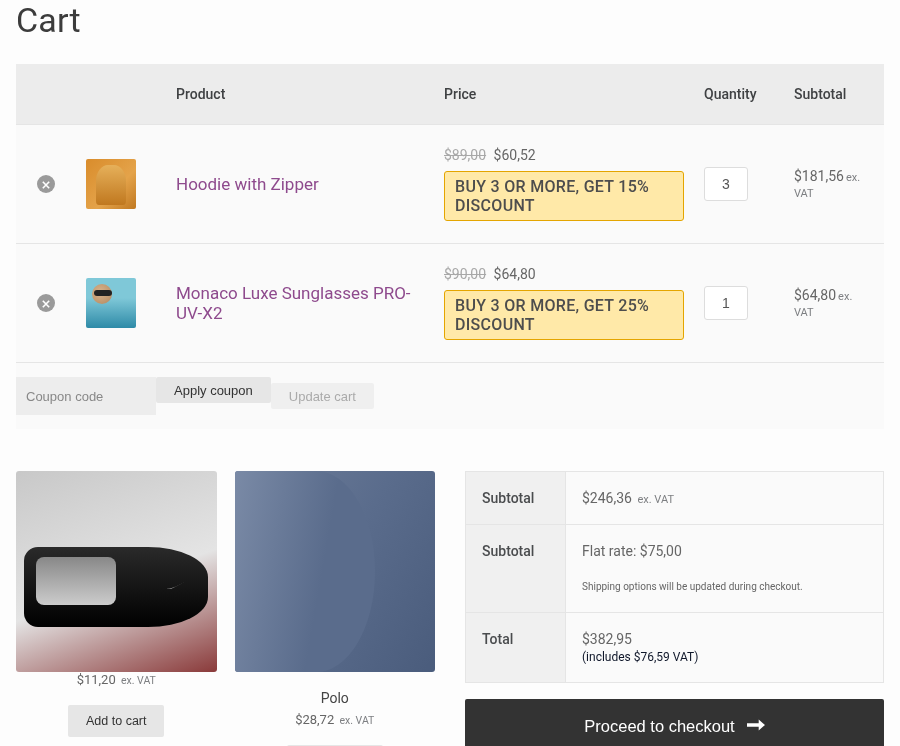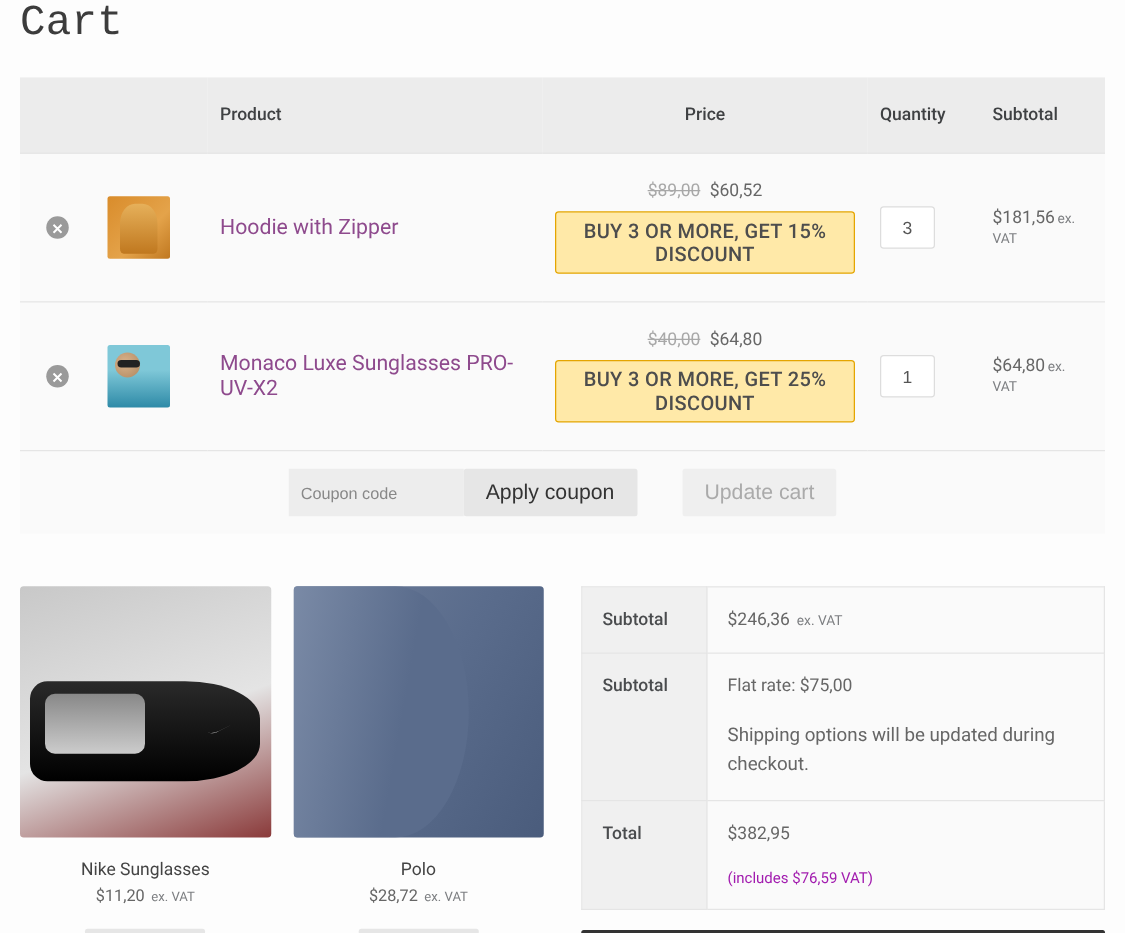--- a/index.html
+++ b/index.html
@@ -1,51 +1,51 @@
 <!DOCTYPE html>
 <html><head>
 <meta charset="utf-8">
 <style>
   :root { --text:#333a3c; --muted:#7d7f82; --muted2:#888; --link:#8e4a8d; --bg:#f8f8f8; --bg2:#f3f3f3; --bd:#e5e5e5; --dark:#333; --badge-bg:#ffe9a8; --badge-bd:#e4a500; --badge-txt:#4d4d4d; }
   * { box-sizing:border-box; }
   body { margin:0; background:#fdfdfd; font-family:-apple-system,BlinkMacSystemFont,"Segoe UI",Roboto,Helvetica,Arial,sans-serif; color:var(--text); }
   .page { width:900px; margin:0 auto; padding:0 16px 30px; }
-  h1.page-title { font-size:34px; font-weight:400; color:#3c3c3c; margin:0 0 24px; letter-spacing:.2px;font-family:Liberation Mono, monospace; }
+  h1.page-title { font-size:34px; font-weight:400; color:#3c3c3c; margin:0 0 24px; letter-spacing:.2px; }
 
   
   .cart-table { width:100%; border-collapse:collapse; background:#fafafa; }
   .cart-table th { background:#ececec; font-weight:500; color:#3f4143; font-size:14px; text-align:left; padding:22px 10px; }
   .cart-table td { padding:22px 10px; border-top:1px solid var(--bd); vertical-align:middle; color:#666; font-size:14px; }
   .cart-table th.col-remove, .cart-table td.col-remove { width:60px; text-align:center; }
   .cart-table th.col-thumb, .cart-table td.col-thumb { width:90px; }
-  .cart-table th.col-price, .cart-table td.col-price { width:260px;text-align:center; }
+  .cart-table th.col-price, .cart-table td.col-price { width:260px; }
   .cart-table th.col-qty, .cart-table td.col-qty { width:90px; }
   .cart-table th.col-sub, .cart-table td.col-sub { width:100px; }
   .remove-btn { display:inline-flex; align-items:center; justify-content:center; width:18px; height:18px; border-radius:50%; background:#9a9a9a; border:none; cursor:pointer; padding:0; }
   .remove-btn svg { width:8px; height:8px; fill:#fff; }
   .thumb { width:50px; height:50px; border-radius:2px; display:block; }
   .thumb.hoodie { background:linear-gradient(135deg,#d98c2b 0%,#e4a34a 60%,#c07820 100%); position:relative; overflow:hidden; }
   .thumb.hoodie::after { content:""; position:absolute; inset:6px 10px 4px 10px; border-radius:40% 40% 10% 10%; background:linear-gradient(#e6b05a,#c0781f); }
   .thumb.sunglasses { background:linear-gradient(#7fc8d8 40%,#2e8aa7 100%); position:relative; overflow:hidden; }
   .thumb.sunglasses::before { content:""; position:absolute; top:6px; left:6px; width:20px; height:20px; border-radius:50%; background:radial-gradient(circle at 40% 40%,#d9b38c,#b0875e); }
   .thumb.sunglasses::after { content:""; position:absolute; top:12px; left:8px; width:18px; height:6px; border-radius:3px; background:#222; }
   .prod-link { color:var(--link); text-decoration:none; font-size:17px; }
   .price-old { color:#a8a8a8; text-decoration:line-through; margin-right:4px; }
   .price-new { color:#666; }
   .promo-badge { display:inline-block; margin-top:8px; padding:5px 10px; background:var(--badge-bg); border:1px solid var(--badge-bd); border-radius:3px; font-size:16px; font-weight:500; color:var(--badge-txt); letter-spacing:.3px; }
   .qty-input { width:44px; height:34px; text-align:center; border:1px solid #ddd; border-radius:3px; background:#fff; font-size:14px; color:#555; }
   .exvat { font-size:11px; color:var(--muted); margin-left:2px; }
 
   
   .actions-row td { padding:14px 0; border-top:1px solid var(--bd); }
-  .actions-wrap { display:flex; align-items:center; justify-content:center;gap:36px; }
+  .actions-wrap { display:flex; align-items:center; justify-content:flex-start; }
   .coupon-wrap { display:flex; gap:0; }
   .coupon-input { width:140px; height:38px; padding:0 10px; border:none; background:#ededed; color:#666; font-size:13px; }
   .coupon-input::placeholder { color:#888; }
-  .btn { border:none; cursor:pointer; font-size:17px; padding:0 18px; height:38px; border-radius:2px; }
+  .btn { border:none; cursor:pointer; font-size:13px; padding:0 18px; height:26px; border-radius:2px; }
   .btn-grey { background:#e6e6e6; color:#333; font-weight:500; }
   .btn-muted { background:#efefef; color:#aaa; font-weight:500; }
   .btn-sm { height:32px; font-size:12.5px; }
 
   
   .lower { display:flex; gap:30px; margin-top:42px; }
   .lower h2 { font-size:22px; font-weight:400; color:#3f4143; margin:0 0 18px; }
   .interest-col { flex:1; }
   .interest-grid { display:flex; gap:18px; }
   .interest-card { flex:1; text-align:center; }
@@ -61,22 +61,22 @@
   .card-name { margin:18px 0 6px; font-size:14px; color:#444; }
   .card-price { font-size:13px; color:#666; }
   .card-price .exvat { font-size:10.5px; }
   .interest-card .btn { margin-top:18px; }
 
   .totals-col { flex:1; }
   .totals-table { width:100%; border-collapse:collapse; background:#fafafa; }
   .totals-table th, .totals-table td { padding:18px 16px; border:1px solid var(--bd); font-size:14px; text-align:left; vertical-align:top; }
   .totals-table th { background:#f0f0f0; font-weight:500; color:#4a4c4e; width:100px; }
   .totals-table td { color:#666; }
-  .ship-note { margin-top:20px; font-size:15px; color:#666; line-height:1.5; }
-  .incvat { display:block; font-size:12px; color:#a21caf; margin-top:20px; }
+  .ship-note { margin-top:20px; font-size:10px; color:#666; line-height:1.5; }
+  .incvat { display:block; font-size:12px; color:#0f172a; margin-top:3px; }
   .checkout-btn { display:flex; align-items:center; justify-content:center; gap:12px; width:100%; height:54px; margin-top:16px; background:var(--dark); color:#fff; border:none; font-size:16.5px; font-weight:500; cursor:pointer; border-radius:2px; }
   .checkout-btn svg { width:18px; height:14px; fill:#fff; }
 </style>
 </head>
 <body>
 
 <div class="page">
   <h1 class="page-title">Cart</h1>
 
   <table class="cart-table">
@@ -121,21 +121,21 @@
             <span><svg viewBox="0 0 10 10">
                   <path d="M1 1 L9 9 M9 1 L1 9" stroke="#fff" stroke-width="2" fill="none"></path>
                 </svg></span>
           </button>
         </td>
         <td class="col-thumb">
             <span class="thumb sunglasses"></span>
           </td>
         <td><a href="#" class="prod-link">Monaco Luxe Sunglasses PRO-UV-X2</a></td>
         <td class="col-price">
-          <span class="price-old">$40,00</span>
+          <span class="price-old">$90,00</span>
           <span class="price-new">$64,80</span><br>
           <span class="promo-badge">BUY 3 OR MORE, GET 25% DISCOUNT</span>
         </td>
         <td class="col-qty"><input class="qty-input" value="1" style=""></td>
         <td class="col-sub">
           <span>$64,80</span><span class="exvat">ex. VAT</span>
         </td>
       </tr>
 
       <tr class="actions-row">
@@ -155,21 +155,20 @@
   <div class="lower">
     <div class="interest-col">
       <div class="interest-grid">
         <div class="interest-card">
           <a href="#" class="card-img nike">
             <span class="nike-text">NIKE</span>
             <span class="nike-swoosh"><svg viewBox="0 0 24 10">
                   <path d="M0 8 Q4 10 10 7 L24 0 L8 8 Q4 10 0 8 Z"></path>
                 </svg></span>
           </a>
-          <div class="card-name">Nike Sunglasses</div>
           <div class="card-price">
             <span>$11,20</span> <span class="exvat">ex. VAT</span>
           </div>
           <button class="btn btn-grey btn-sm">Add to cart</button>
         </div>
         <div class="interest-card">
           <a href="#" class="card-img polo"></a>
           <div class="card-name">Polo</div>
           <div class="card-price">
             <span>$28,72</span> <span class="exvat">ex. VAT</span>

